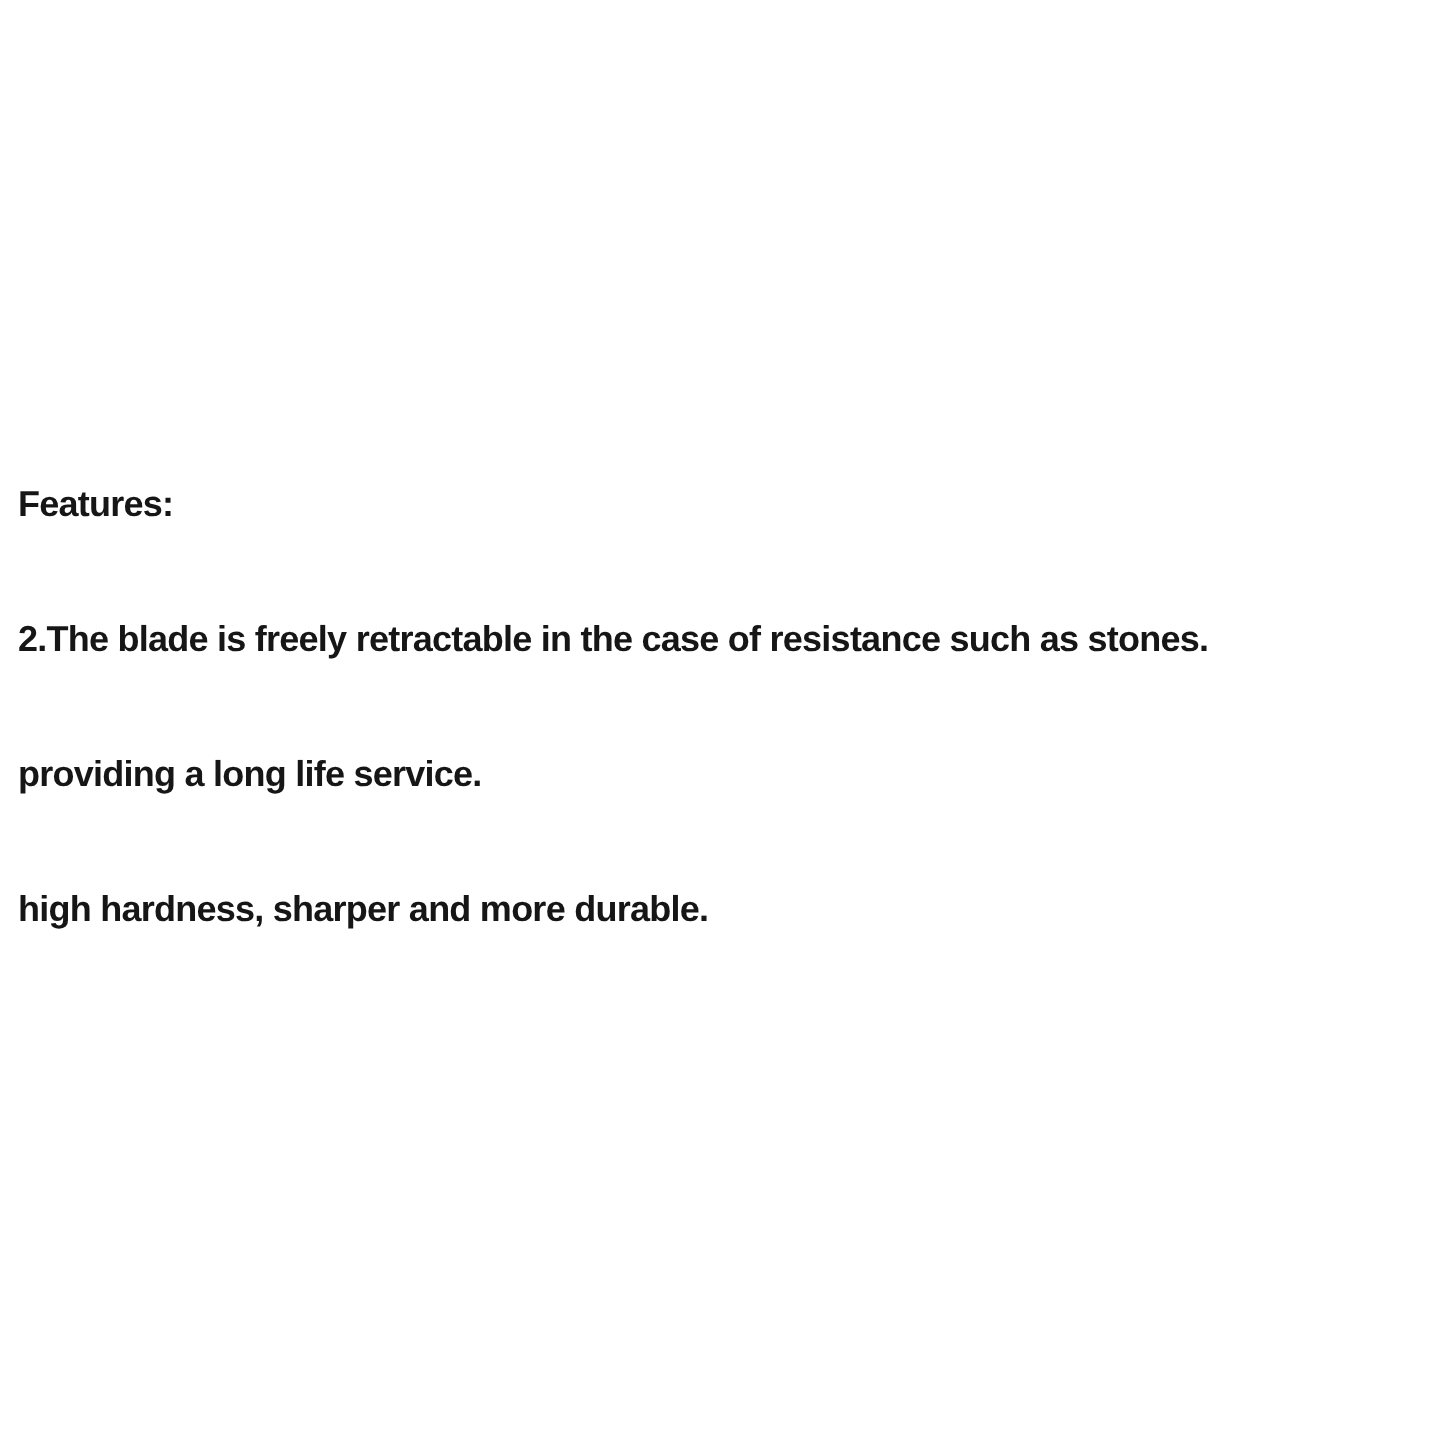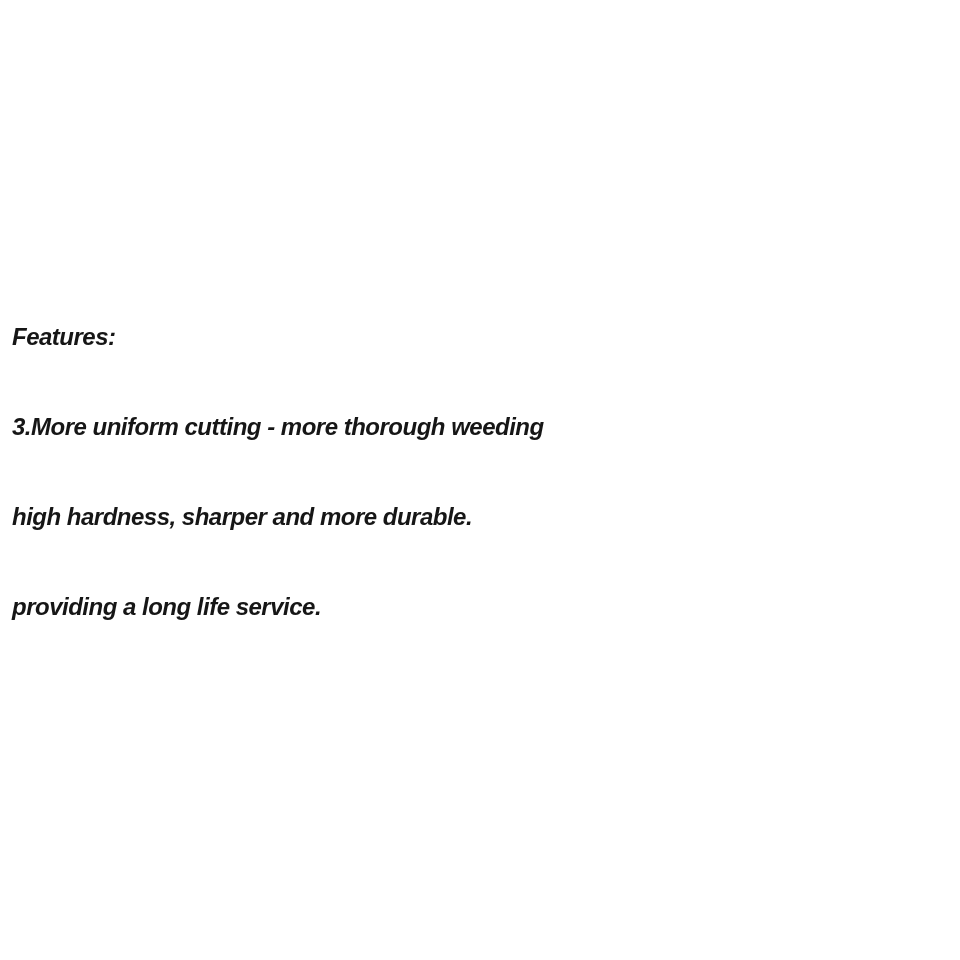--- a/index.html
+++ b/index.html
@@ -7,21 +7,20 @@
     padding: 0;
     background: #ffffff;
   }
   .page {
     position: relative;
     width: 960px;
     height: 812px;
     background: #ffffff;
     overflow: hidden;
     font-family: "Liberation Sans", "DejaVu Sans", sans-serif;
-    font-style: italic;
   }
   .desc-text {
     position: absolute;
     left: 12px;
     top: 172px;
     right: 4px;
     color: #161616;
     font-size: 24px;
     font-weight: 700;
     line-height: 30px;
@@ -40,23 +39,23 @@
   }
 </style>
 </head>
 <body>
 
 <div class="page">
   <div class="desc-text">
 
     <div class="section">
       <div class="line">Features:</div>
-      <div class="line">3.More uniform cutting - more thorough weeding</div>
+      <div class="line">2.The blade is freely retractable in the case of resistance such as stones.</div>
+      <div class="line">providing a long life service.</div>
       <div class="line">high hardness, sharper and more durable.</div>
-      <div class="line">providing a long life service.</div>
     </div>
 
     
 
     
 
     
 
   </div>
 </div>

